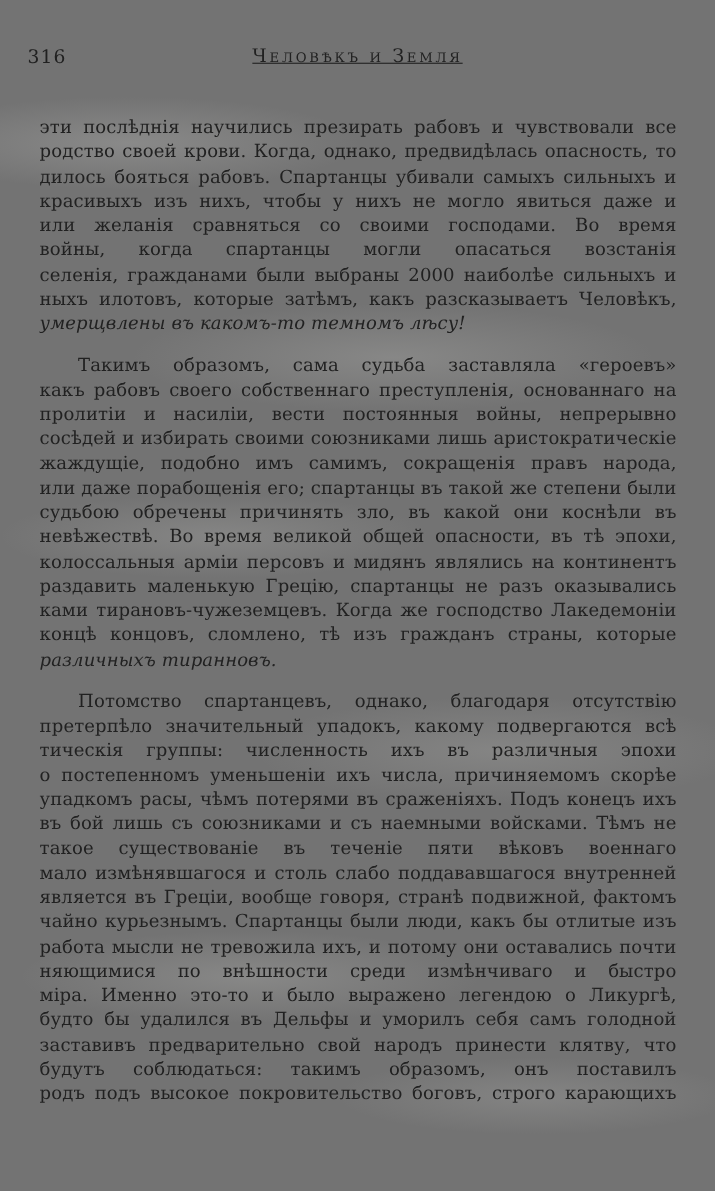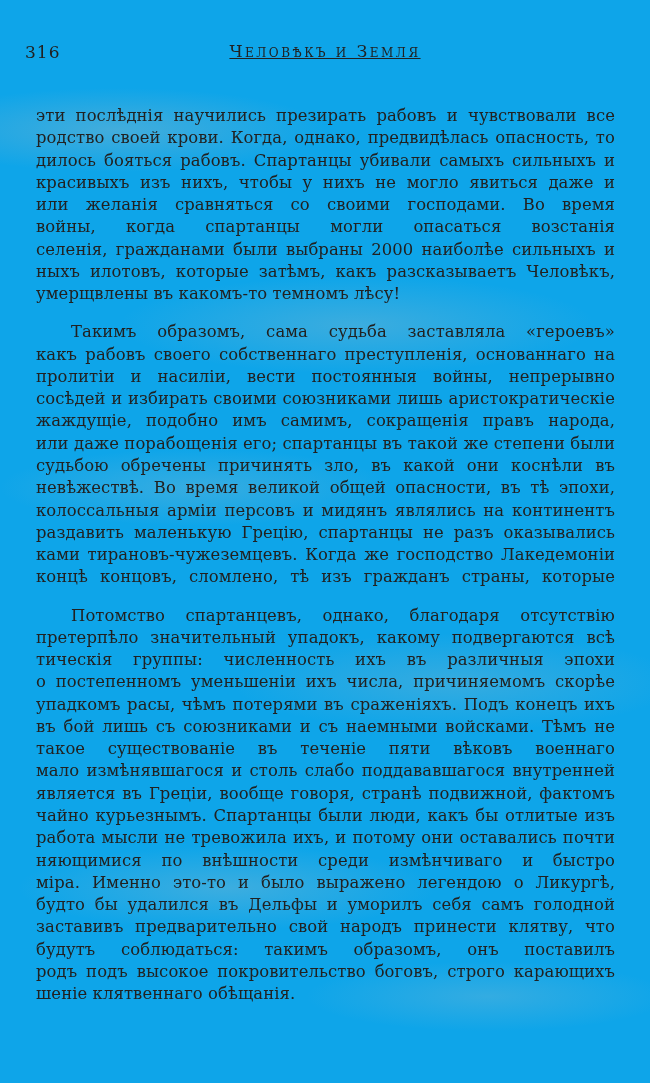--- a/index.html
+++ b/index.html
@@ -1,21 +1,21 @@
 <!DOCTYPE html>
 <html><head>
 <meta charset="utf-8">
 <style>
   html, body { margin: 0; padding: 0; background: #888; }
   .page {
     position: relative;
     width: 650px;
     height: 1083px;
     margin: 0 auto;
-    background: #0ea5e9;
+    background: #737373;
     font-family: "DejaVu Serif", "Liberation Serif", serif;
     color: #212121;
     overflow: hidden;
   }
   
   .page::before {
     content: "";
     position: absolute;
     inset: 0;
     pointer-events: none;
@@ -62,21 +62,21 @@
     font-size: 16.4px;
     line-height: 22.28px;
     height: 22.28px;
     text-align: justify;
     text-align-last: justify;
     letter-spacing: 0.1px;
     white-space: normal;
     overflow: hidden;
   }
   .ln.indent { text-indent: 35px; }
-  .ln.last { text-align-last: left; }
+  .ln.last { text-align-last: left; font-style: italic; }
 </style>
 </head>
 <body>
 
 <div class="page">
 
   <div class="header">
     <span class="pagenum">316</span>
     <span class="running-title">Человѣкъ и Земля</span>
   </div>
@@ -101,37 +101,37 @@
       <div class="ln">пролитіи и насиліи, вести постоянныя войны, непрерывно нападать на</div>
       <div class="ln">сосѣдей и избирать своими союзниками лишь аристократическіе роды.</div>
       <div class="ln">жаждущіе, подобно имъ самимъ, сокращенія правъ народа, подчиненія</div>
       <div class="ln">или даже порабощенія его; спартанцы въ такой же степени были самой</div>
       <div class="ln">судьбою обречены причинять зло, въ какой они коснѣли въ полномъ</div>
       <div class="ln">невѣжествѣ. Во время великой общей опасности, въ тѣ эпохи, когда</div>
       <div class="ln">колоссальныя арміи персовъ и мидянъ являлись на континентъ съ цѣлью</div>
       <div class="ln">раздавить маленькую Грецію, спартанцы не разъ оказывались союзни-</div>
       <div class="ln">ками тирановъ-чужеземцевъ. Когда же господство Лакедемоніи было, въ</div>
       <div class="ln">концѣ концовъ, сломлено, тѣ изъ гражданъ страны, которые остались</div>
+      <div class="ln last">различныхъ тиранновъ.</div>
     </div>
 
     <div class="para">
       <div class="ln indent">Потомство спартанцевъ, однако, благодаря отсутствію скрещиванія,</div>
       <div class="ln">претерпѣло значительный упадокъ, какому подвергаются всѣ аристокра-</div>
       <div class="ln">тическія группы: численность ихъ въ различныя эпохи свидѣтельствуетъ</div>
       <div class="ln">о постепенномъ уменьшеніи ихъ числа, причиняемомъ скорѣе общимъ</div>
       <div class="ln">упадкомъ расы, чѣмъ потерями въ сраженіяхъ. Подъ конецъ ихъ было</div>
       <div class="ln">въ бой лишь съ союзниками и съ наемными войсками. Тѣмъ не менѣе,</div>
       <div class="ln">такое существованіе въ теченіе пяти вѣковъ военнаго государства, столь</div>
       <div class="ln">мало измѣнявшагося и столь слабо поддававшагося внутренней эволюціи,</div>
       <div class="ln">является въ Греціи, вообще говоря, странѣ подвижной, фактомъ чрезвы-</div>
       <div class="ln">чайно курьезнымъ. Спартанцы были люди, какъ бы отлитые изъ бронзы,</div>
       <div class="ln">работа мысли не тревожила ихъ, и потому они оставались почти неизмѣ-</div>
       <div class="ln">няющимися по внѣшности среди измѣнчиваго и быстро развивающагося</div>
       <div class="ln">міра. Именно это-то и было выражено легендою о Ликургѣ, который</div>
       <div class="ln">будто бы удалился въ Дельфы и уморилъ себя самъ голодной смертью,</div>
       <div class="ln">заставивъ предварительно свой народъ принести клятву, что законы его</div>
       <div class="ln">будутъ соблюдаться: такимъ образомъ, онъ поставилъ спартанскій на-</div>
       <div class="ln">родъ подъ высокое покровительство боговъ, строго карающихъ за нару-</div>
-      <div class="ln last">шеніе клятвеннаго обѣщанія.</div>
     </div>
 
   </div>
 </div>
 
 </body></html>

